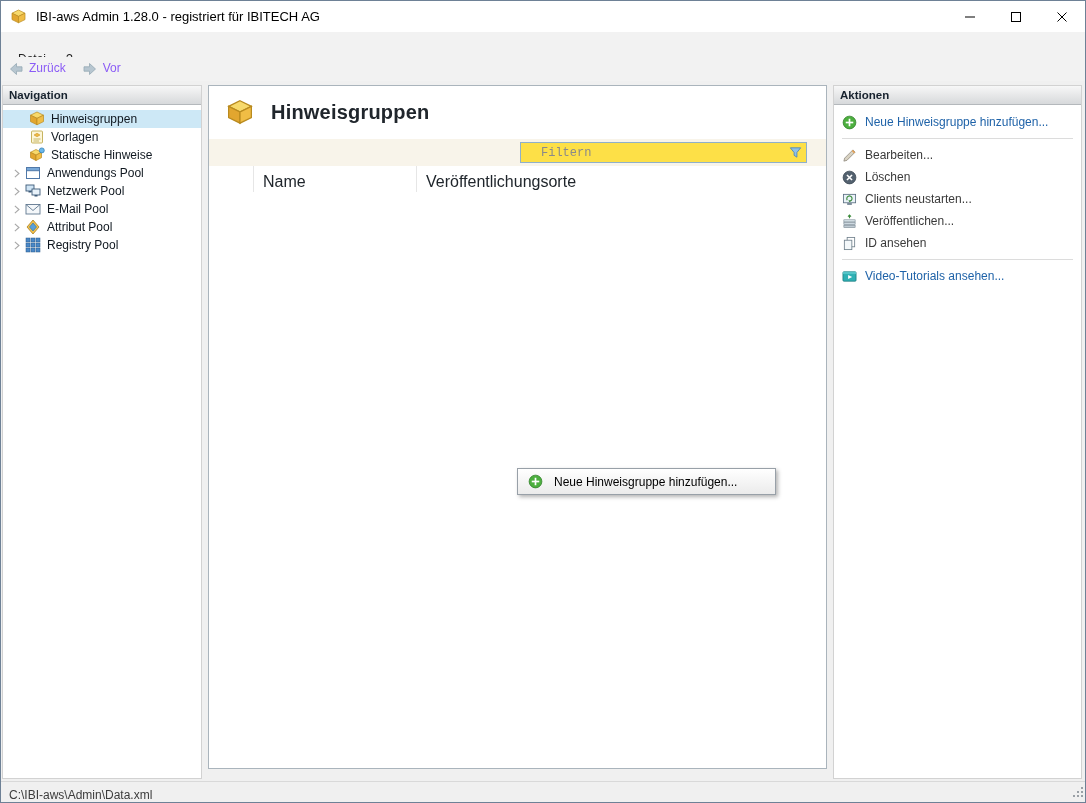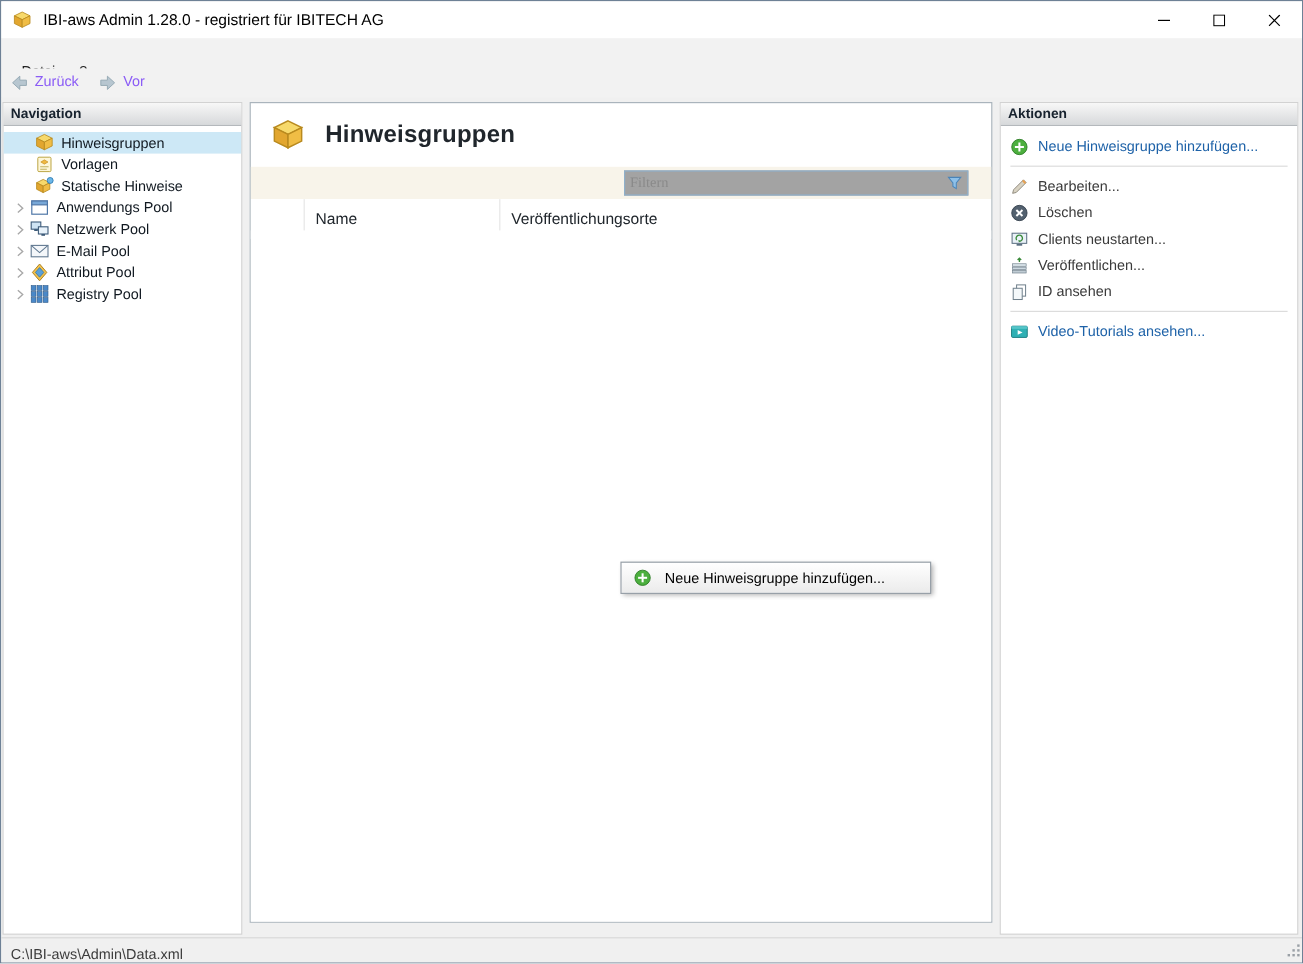--- a/index.html
+++ b/index.html
@@ -92,29 +92,29 @@
   .main-header svg { width: 32px; height: 28px; }
   .main-title { font-size: 20px; font-weight: bold; color: #20262c; letter-spacing: .2px; }
   .filter-row {
     height: 27px; background: #f8f4ea;
     display: flex; align-items: center; justify-content: flex-end;
     padding-right: 19px;
   }
   .filter-box { position: relative; width: 287px; height: 21px; }
   .filter-input {
     width: 100%; height: 100%;
-    border: 1px solid #8fb0ca; background: #a3a3a3;
-    font-family: Liberation Serif, serif; font-size: 12px; color: #333;
-    padding: 0 24px 0 4px;
+    border: 1px solid #8fb0ca; background: #fde047;
+    font-family: Liberation Mono, monospace; font-size: 12px; color: #333;
+    padding: 0 24px 0 20px;
   }
   .filter-input::placeholder { color: #8a8a8a; }
   .filter-funnel { position: absolute; right: 4px; top: 3px; width: 15px; height: 15px; }
   .table-header {
     height: 33px; display: flex; background: #fff;
-    border-bottom: 1px solid #cfe0ee; font-size: 13px; color: #20262c;
+    border-bottom: 1px solid #cfe0ee; font-size: 16px; color: #20262c;
   }
   .th { display: flex; align-items: center; padding-left: 9px; border-right: 1px solid #e6e6e6; }
   .th-spacer { width: 45px; }
   .th-name { width: 163px; }
   .th-places { flex: 1; border-right: none; }
   .table-body { position: absolute; top: 106px; left: 0; right: 0; bottom: 0; background: #fff; }
 
   .popup-btn {
     position: absolute; left: 308px; top: 382px; width: 259px; height: 27px;
     background: linear-gradient(#ffffff, #ebebeb);

